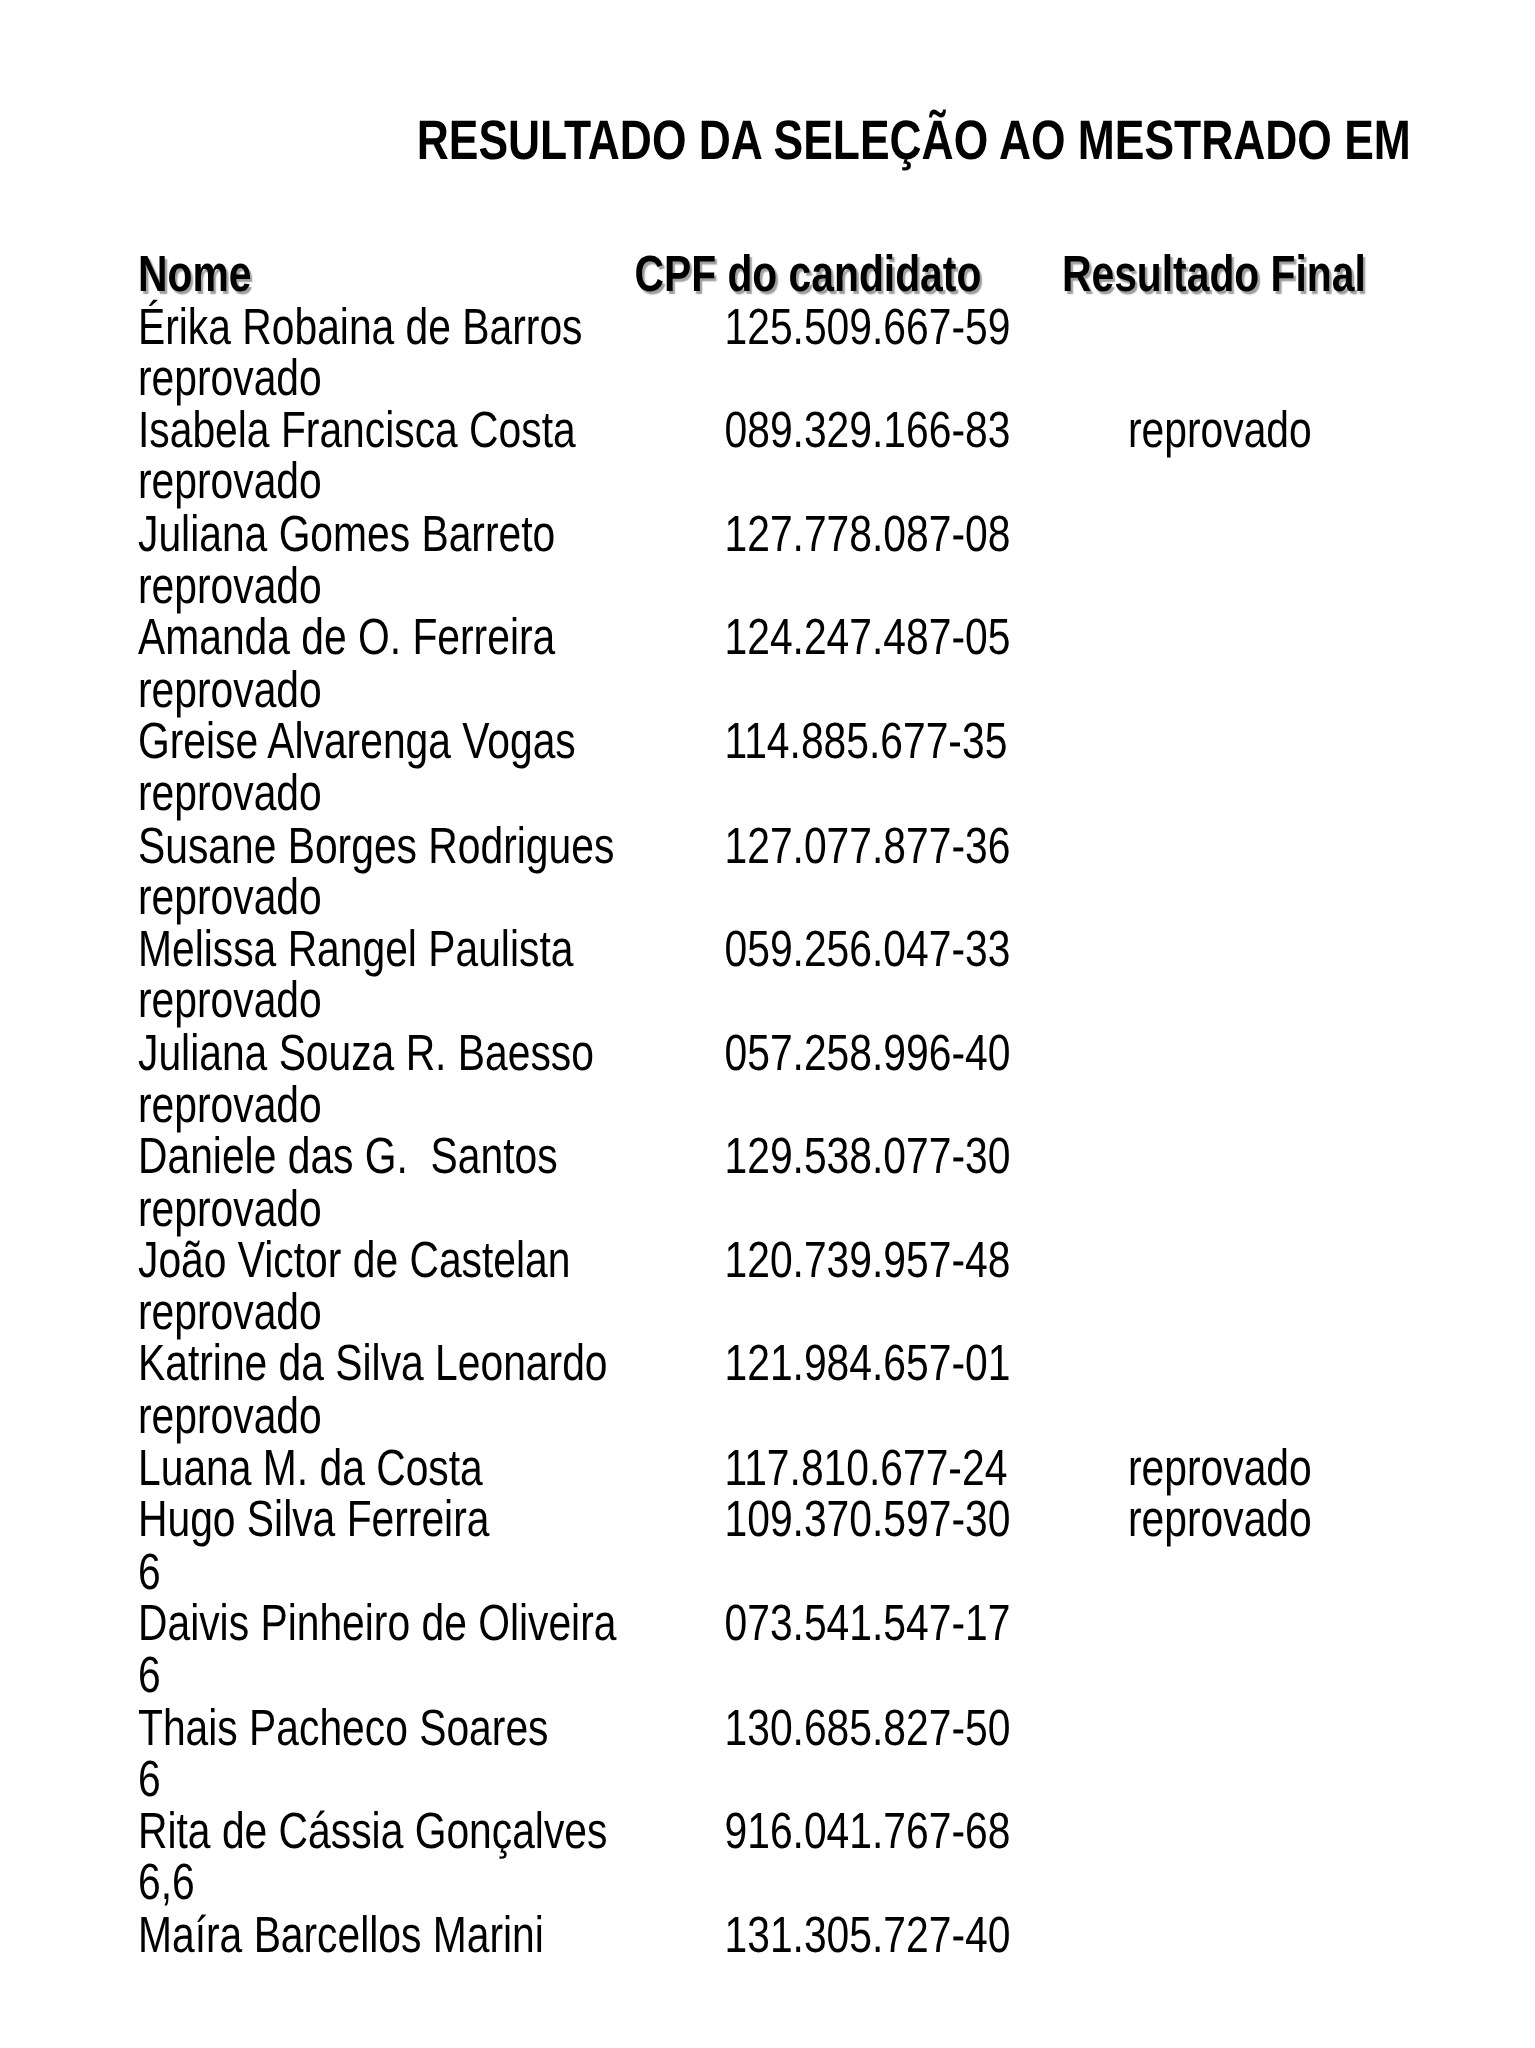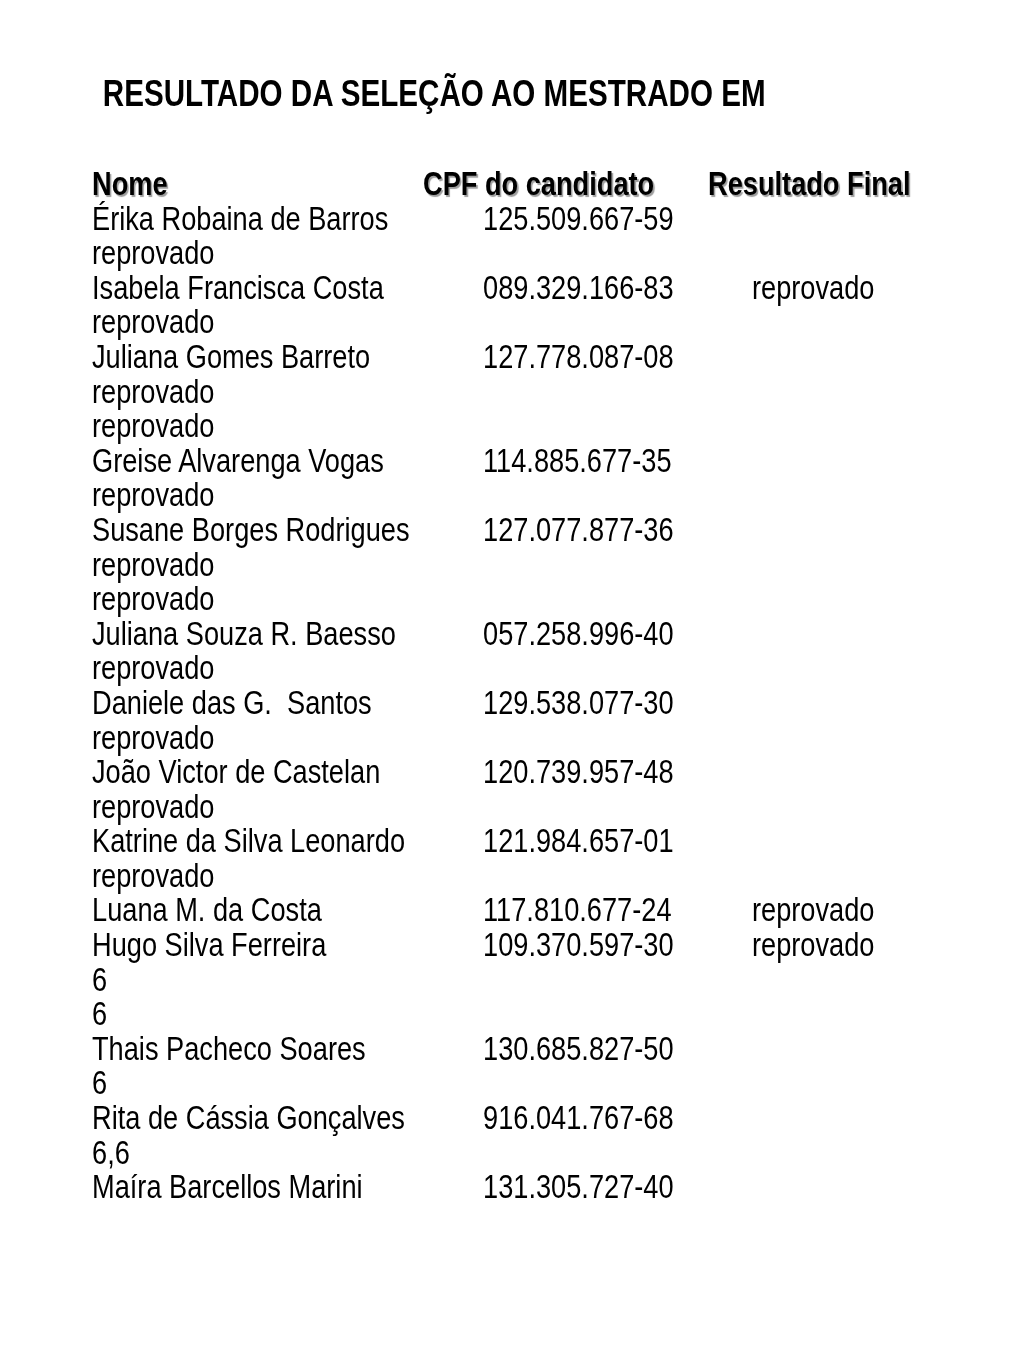--- a/index.html
+++ b/index.html
@@ -11,25 +11,24 @@
     background: #ffffff;
     overflow: hidden;
     color: #000000;
     font-family: "Liberation Sans", "DejaVu Sans", sans-serif;
   }
   .title-block {
     position: absolute;
     top: 76px;
     left: 0;
     width: 100%;
-    text-align: left;
+    text-align: right;
     font-weight: 700;
     font-size: 37px;
     line-height: 35px;
-    padding-left: 20px;
   }
   .title-block .tline > span {
     display: inline-block;
     transform: scaleX(0.8);
     transform-origin: 50% 50%;
     white-space: pre;
   }
   .list {
     position: absolute;
     left: 92px;
@@ -84,35 +83,43 @@
           <span class="seg" style="left: 0px;">reprovado</span>
         </div>
         <div class="line">
           <span class="seg" style="left: 0px;">Juliana Gomes Barreto</span>
           <span class="seg" style="left: 391px;">127.778.087-08</span>
         </div>
         <div class="line">
           <span class="seg" style="left: 0px;">reprovado</span>
         </div>
         <div class="line">
+          <span class="seg" style="left: 0px;">Amanda de O. Ferreira</span>
+          <span class="seg" style="left: 391px;">124.247.487-05</span>
+        </div>
+        <div class="line">
           <span class="seg" style="left: 0px;">reprovado</span>
         </div>
         <div class="line">
           <span class="seg" style="left: 0px;">Greise Alvarenga Vogas</span>
           <span class="seg" style="left: 391px;">114.885.677-35</span>
         </div>
         <div class="line">
           <span class="seg" style="left: 0px;">reprovado</span>
         </div>
         <div class="line">
           <span class="seg" style="left: 0px;">Susane Borges Rodrigues</span>
           <span class="seg" style="left: 391px;">127.077.877-36</span>
         </div>
         <div class="line">
           <span class="seg" style="left: 0px;">reprovado</span>
+        </div>
+        <div class="line">
+          <span class="seg" style="left: 0px;">Melissa Rangel Paulista</span>
+          <span class="seg" style="left: 391px;">059.256.047-33</span>
         </div>
         <div class="line">
           <span class="seg" style="left: 0px;">reprovado</span>
         </div>
         <div class="line">
           <span class="seg" style="left: 0px;">Juliana Souza R. Baesso</span>
           <span class="seg" style="left: 391px;">057.258.996-40</span>
         </div>
         <div class="line">
           <span class="seg" style="left: 0px;">reprovado</span>
@@ -145,20 +152,24 @@
         </div>
         <div class="line">
           <span class="seg" style="left: 0px;">Hugo Silva Ferreira</span>
           <span class="seg" style="left: 391px;">109.370.597-30</span>
           <span class="seg" style="left: 660px;">reprovado</span>
         </div>
         <div class="line">
           <span class="seg" style="left: 0px;">6</span>
         </div>
         <div class="line">
+          <span class="seg" style="left: 0px;">Daivis Pinheiro de Oliveira</span>
+          <span class="seg" style="left: 391px;">073.541.547-17</span>
+        </div>
+        <div class="line">
           <span class="seg" style="left: 0px;">6</span>
         </div>
         <div class="line">
           <span class="seg" style="left: 0px;">Thais Pacheco Soares</span>
           <span class="seg" style="left: 391px;">130.685.827-50</span>
         </div>
         <div class="line">
           <span class="seg" style="left: 0px;">6</span>
         </div>
         <div class="line">

